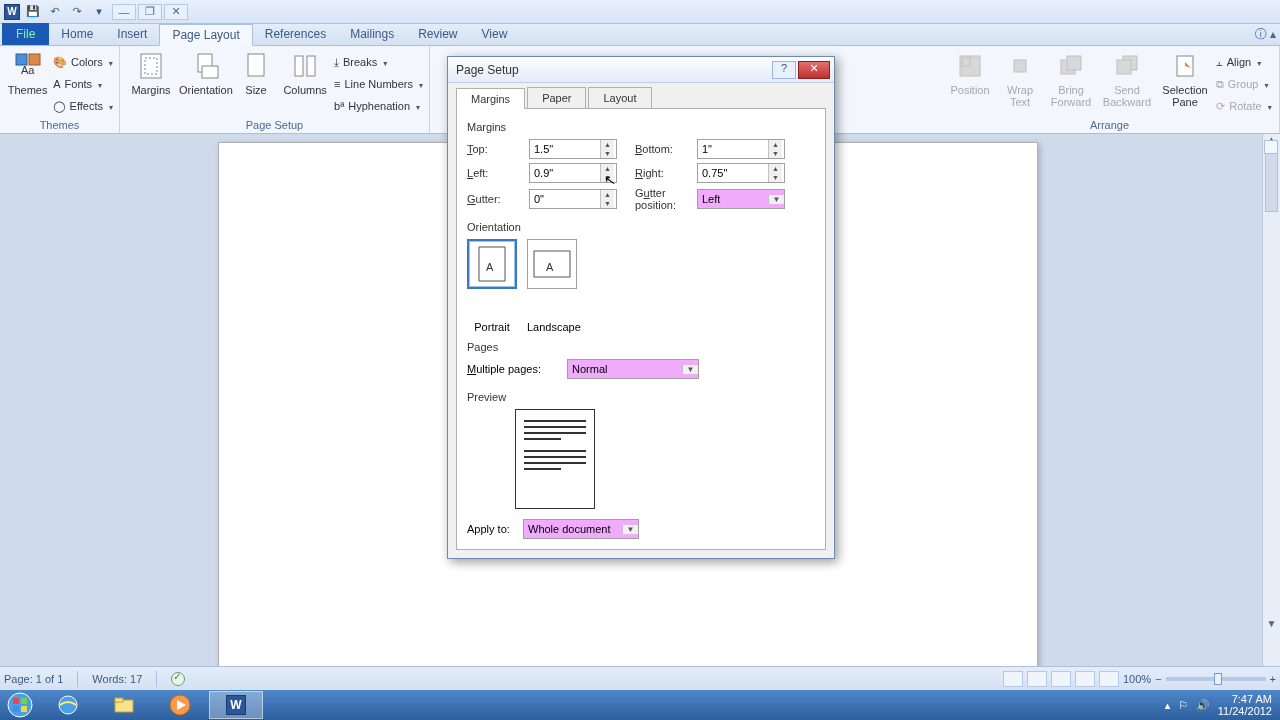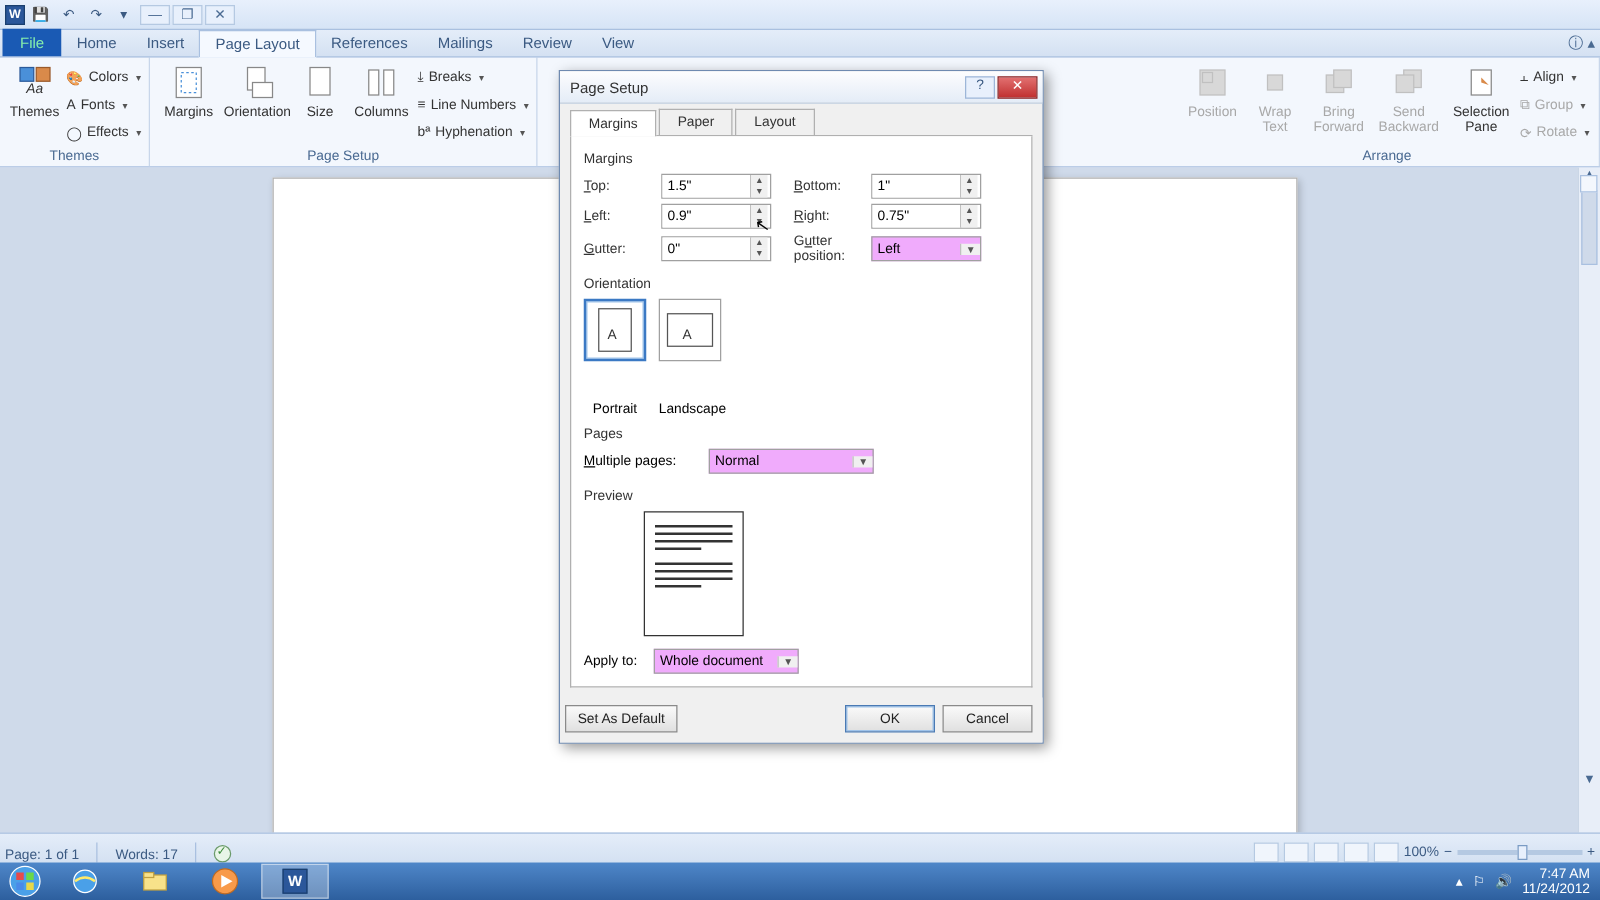--- a/index.html
+++ b/index.html
@@ -20,21 +20,21 @@
 .rtab { padding: 4px 12px; color: #3b5a82; font-size: 12px; height: 22px; display: flex; align-items: center; }
 .rtab.active { background: #f5f9ff; border: 1px solid #a9c0e0; border-bottom: 1px solid #f5f9ff; margin-bottom: -1px; }
 .ribbon-help { position: absolute; right: 4px; top: 2px; color: #4a6a92; font-size: 12px; }
 
 
 .ribbon { height: 88px; background: #f3f7fd; border-bottom: 1px solid #a9c0e0; display: flex; }
 .group { border-right: 1px solid #c8d6ea; padding: 2px 6px 0 6px; display: flex; flex-direction: column; justify-content: space-between; }
 .group-row { display: flex; gap: 4px; }
 .group-label { text-align: center; font-size: 11px; color: #4a6a92; padding: 2px 0; }
 .big-btn { width: 52px; height: 66px; display: flex; flex-direction: column; align-items: center; justify-content: flex-start; gap: 4px; padding-top: 4px; }
-.big-btn .icon { width: 28px; height: 28px; font-style: italic; }
+.big-btn .icon { width: 28px; height: 28px; }
 .big-btn .lbl { font-size: 11px; text-align: center; line-height: 1.1; color: #333; }
 .big-btn.disabled .lbl { color: #a8a8a8; }
 .big-btn.disabled .icon * { stroke: #c0c0c0 !important; fill: #d8d8d8 !important; }
 .small-item { display: flex; align-items: center; gap: 4px; height: 20px; font-size: 11px; color: #333; white-space: nowrap; }
 .small-item .caret::after { content: "▾"; font-size: 8px; color: #555; margin-left: 2px; }
 
 
 .doc-area { position: absolute; top: 134px; left: 0; right: 18px; bottom: 54px; background: #cfdaea; overflow: hidden; }
 .page { position: absolute; top: 8px; left: 218px; width: 820px; height: 1000px; background: #fff; border: 1px solid #b0b0b0; box-shadow: 2px 2px 6px rgba(0,0,0,0.2); padding: 120px 0 0 320px; }
 .ol { list-style: none; }
@@ -43,21 +43,21 @@
 
 
 .vscroll { position: absolute; top: 134px; right: 0; bottom: 54px; width: 18px; background: #e8eef8; border-left: 1px solid #c0cee0; }
 .vscroll .arrow { height: 16px; text-align: center; color: #4a6a92; font-size: 10px; }
 .vscroll .thumb { position: absolute; top: 18px; left: 2px; right: 2px; height: 60px; background: #cfdaea; border: 1px solid #a9c0e0; }
 
 
 .ruler-toggle { position:absolute; top:140px; right:2px; width:14px; height:14px; background:#f3f7fd;border:1px solid #a9c0e0; }
 
 
-.statusbar { position: absolute; bottom: 30px; left: 0; right: 0; height: 24px; background: linear-gradient(#e4edf9,#d4e1f2); border-top: 1px solid #a9c0e0; display: flex; align-items: flex-end; padding: 0 4px; font-size: 11px; color: #3b5a82; gap: 14px; }
+.statusbar { position: absolute; bottom: 30px; left: 0; right: 0; height: 24px; background: linear-gradient(#e4edf9,#d4e1f2); border-top: 1px solid #a9c0e0; display: flex; align-items: center; padding: 0 4px; font-size: 11px; color: #3b5a82; gap: 14px; }
 .statusbar .sep { border-left: 1px solid #a9c0e0; height: 16px; }
 .statusbar .right { margin-left: auto; display: flex; align-items: center; gap: 4px; }
 .view-btn { width: 20px; height: 16px; border: 1px solid #b5c9e2; background: #f0f5fc; }
 .zoom-slider { width: 100px; height: 4px; background: #b5c9e2; position: relative; }
 .zoom-slider .knob { position: absolute; top: -4px; left: 48px; width: 8px; height: 12px; background: #e8f0fc; border: 1px solid #7a9bc4; }
 
 
 .taskbar { position: absolute; bottom: 0; left: 0; right: 0; height: 30px; background: linear-gradient(#4f87c9,#2d5f9e); display: flex; align-items: center; }
 .start-orb { width: 40px; height: 30px; display: flex; align-items: center; justify-content: center; }
 .tb-btn { width: 54px; height: 28px; margin: 0 1px; display: flex; align-items: center; justify-content: center; }
@@ -425,26 +425,20 @@
 
       <div class="apply-row">
         <label>Apply to:</label>
         <div class="combo" style="width:116px">
             <span class="val">Whole document</span>
             <span class="dd">▼</span>
           </div>
       </div>
     </div>
   </div>
-  <div class="dlg-footer">
-    <button class="dlg-button" style="min-width:90px">Set As Default</button>
-    <div class="spacer"></div>
-    <button class="dlg-button primary">OK</button>
-    <button class="dlg-button">Cancel</button>
-  </div>
 </div>
 
 <div class="cursor-arrow">↖</div>
 
 <div class="statusbar">
   <span>Page: 1 of 1</span>
   <span class="sep"></span>
   <span>Words: 17</span>
   <span class="sep"></span>
   <span class="round-check"></span>

